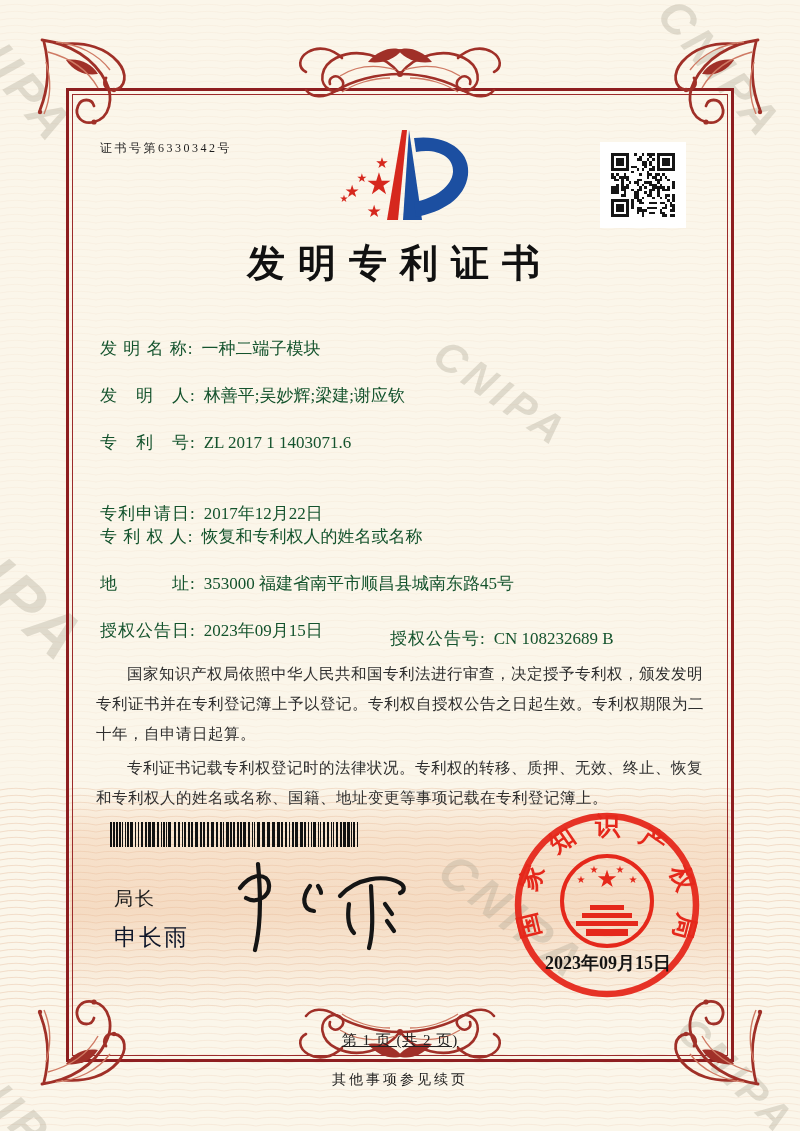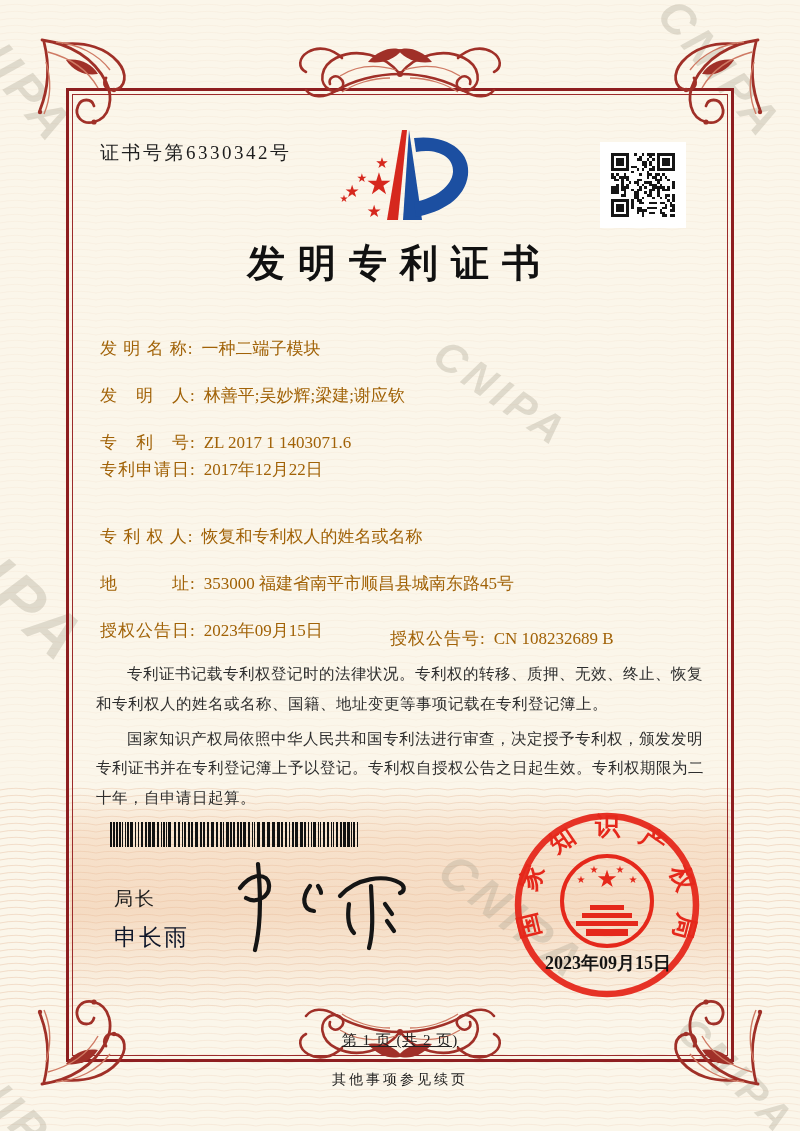--- a/index.html
+++ b/index.html
@@ -13,27 +13,27 @@
   .wm{position:absolute;z-index:1;font-family:"Liberation Sans","DejaVu Sans",sans-serif;
       font-weight:700;font-style:italic;color:rgba(166,158,140,.32);letter-spacing:5px;
       transform-origin:left top;white-space:nowrap;user-select:none;}
   
   #frame{position:absolute;left:66px;top:88px;width:662px;height:968px;
          border:3px solid #8e1e20;z-index:2;}
   #frame-inner{position:absolute;left:3px;top:3px;right:3px;bottom:3px;border:1px solid #9c2b2b;}
   .orn{position:absolute;z-index:3;}
   
   .txt{position:absolute;z-index:4;color:#1d1d1d;}
-  #cert-no{left:100px;top:140px;font-size:19px;letter-spacing:2.5px;}
+  #cert-no{left:100px;top:140px;font-size:12px;letter-spacing:2.5px;}
   #logo-svg{position:absolute;left:332px;top:124px;z-index:4;}
   #qr-box{position:absolute;left:600px;top:142px;width:86px;height:86px;background:#fff;z-index:4;}
   #qr-svg{position:absolute;left:11px;top:11px;}
   #doc-title{left:0;top:238px;width:800px;text-align:center;font-size:38px;font-weight:700;
              letter-spacing:13px;color:#111;}
-  .field-row{position:absolute;left:100px;width:620px;font-size:17px;z-index:4;color:#a16207;white-space:nowrap;}
+  .field-row{position:absolute;left:100px;width:620px;font-size:17px;z-index:4;color:#14532d;white-space:nowrap;}
   .field-row .lbl{letter-spacing:1px;}
   .field-row .val{margin-left:8px;}
   #auth-pair2{position:absolute;left:290px;top:8px;}
   #paragraphs{left:96px;top:659px;width:612px;font-size:15.5px;line-height:1.92;color:#2e2e2e;}
   #paragraphs p{margin:0 0 5px 0;text-indent:2em;letter-spacing:.5px;}
   #barcode-wrap{position:absolute;left:110px;top:822px;z-index:4;}
   #sig-title{left:114px;top:886px;font-size:19px;font-family:"Liberation Sans","DejaVu Sans",sans-serif;letter-spacing:2px;color:#1a1a1a;}
   #sig-name{left:114px;top:922px;font-size:23px;font-family:Liberation Serif, serif;letter-spacing:2px;color:#0f172a;}
   #sig-svg{position:absolute;left:222px;top:858px;z-index:4;}
   #seal-svg{position:absolute;left:512px;top:810px;z-index:5;}
@@ -581,39 +581,39 @@
 
 <div class="field-row" style="top:337px">
   <span class="lbl">发 明 名 称:</span><span class="val">一种二端子模块</span>
 </div>
 <div class="field-row" style="top:384px">
   <span class="lbl">发　明　人:</span><span class="val">林善平;吴妙辉;梁建;谢应钦</span>
 </div>
 <div class="field-row" style="top:431px">
   <span class="lbl">专　利　号:</span><span class="val">ZL 2017 1 1403071.6</span>
 </div>
-<div class="field-row" style="top:458px">
+<div class="field-row" style="top:502px">
   <span class="lbl">专利申请日:</span><span class="val">2017年12月22日</span>
 </div>
 <div class="field-row" style="top:525px">
   <span class="lbl">专 利 权 人:</span><span class="val">恢复和专利权人的姓名或名称</span>
 </div>
 <div class="field-row" style="top:572px">
   <span class="lbl">地　　　址:</span><span class="val">353000 福建省南平市顺昌县城南东路45号</span>
 </div>
 <div class="field-row" style="top:619px">
   <span class="lbl">授权公告日:</span><span class="val">2023年09月15日</span>
   <span id="auth-pair2">
     <span class="lbl">授权公告号:</span><span class="val">CN 108232689 B</span>
   </span>
 </div>
 
 <div class="txt" id="paragraphs">
+  <p>国家知识产权局依照中华人民共和国专利法进行审查，决定授予专利权，颁发发明专利证书并在专利登记簿上予以登记。专利权自授权公告之日起生效。专利权期限为二十年，自申请日起算。</p>
   <p>专利证书记载专利权登记时的法律状况。专利权的转移、质押、无效、终止、恢复和专利权人的姓名或名称、国籍、地址变更等事项记载在专利登记簿上。</p>
-  <p>国家知识产权局依照中华人民共和国专利法进行审查，决定授予专利权，颁发发明专利证书并在专利登记簿上予以登记。专利权自授权公告之日起生效。专利权期限为二十年，自申请日起算。</p>
 </div>
 
 <div id="barcode-wrap">
   <svg id="barcode-svg" width="252" height="25" viewBox="0 0 250 25" preserveAspectRatio="none" shape-rendering="crispEdges">
       <rect x="0" y="0" width="2" height="25" fill="#111"></rect>
       <rect x="3" y="0" width="2" height="25" fill="#111"></rect>
       <rect x="6" y="0" width="2" height="25" fill="#111"></rect>
       <rect x="9" y="0" width="2" height="25" fill="#111"></rect>
       <rect x="12" y="0" width="1" height="25" fill="#111"></rect>
       <rect x="15" y="0" width="1" height="25" fill="#111"></rect>

